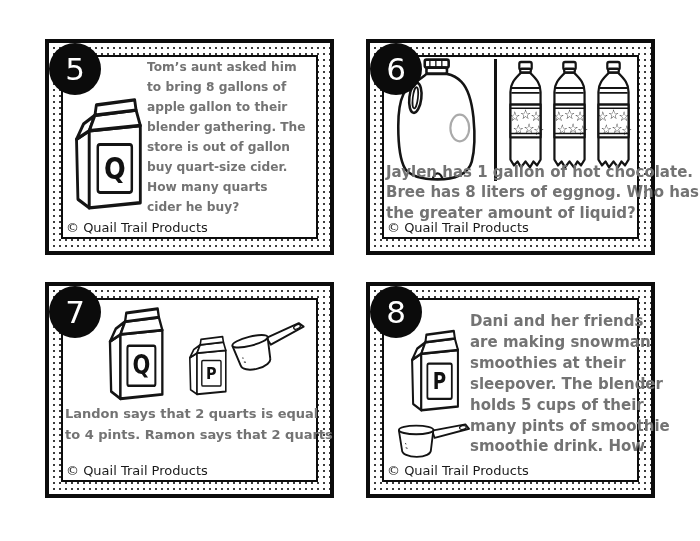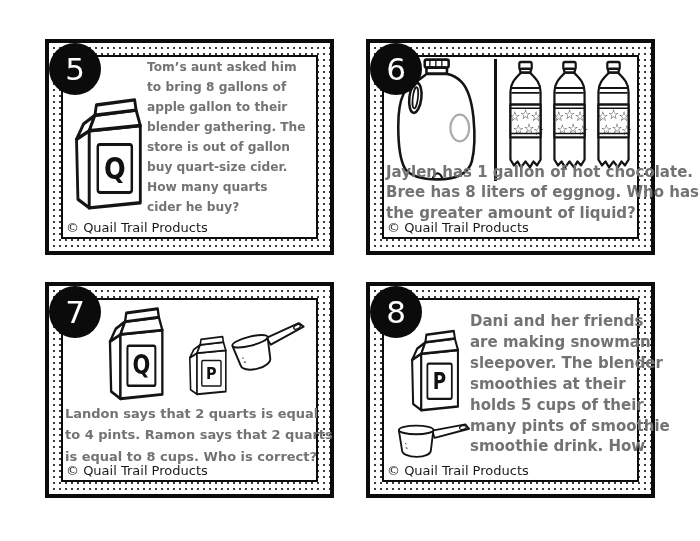--- a/index.html
+++ b/index.html
@@ -172,43 +172,42 @@
       <svg class="illo carton-small7" viewBox="0 0 110 140" preserveAspectRatio="none">
         <use href="#sym-carton"></use>
         <text class="carton-letter" x="66" y="90" text-anchor="middle" dominant-baseline="middle">P</text>
       </svg>
       <svg class="illo cup7" viewBox="0 0 130 62" preserveAspectRatio="none">
           <use href="#sym-cup"></use>
         </svg>
       <div class="problem t7">
         <div class="tl">Landon says that 2 quarts is equal</div>
         <div class="tl">to 4 pints. Ramon says that 2 quarts</div>
-        <div class="tl">is equal to 8 cups. Who is correct?</div>
       </div>
       <div class="footer">© Quail Trail Products</div>
     </div>
     <div class="badge">
       <span>7</span>
     </div>
   </div>
 
   <div class="card c8">
     <div class="content">
       <svg class="illo carton8" viewBox="0 0 110 140" preserveAspectRatio="none">
         <use href="#sym-carton"></use>
         <text class="carton-letter" x="66" y="90" text-anchor="middle" dominant-baseline="middle">P</text>
       </svg>
       <svg class="illo cup8" viewBox="0 0 130 62" preserveAspectRatio="none">
           <use href="#sym-cup"></use>
         </svg>
       <div class="problem t8">
         <div class="tl">Dani and her friends</div>
         <div class="tl">are making snowman</div>
+        <div class="tl">smoothies at their</div>
         <div class="tl">sleepover. The blender</div>
-        <div class="tl">smoothies at their</div>
         <div class="tl">holds 5 cups of their</div>
         <div class="tl">many pints of smoothie</div>
         <div class="tl">smoothie drink. How</div>
       </div>
       <div class="footer">© Quail Trail Products</div>
     </div>
     <div class="badge">
       <span>8</span>
     </div>
   </div>

